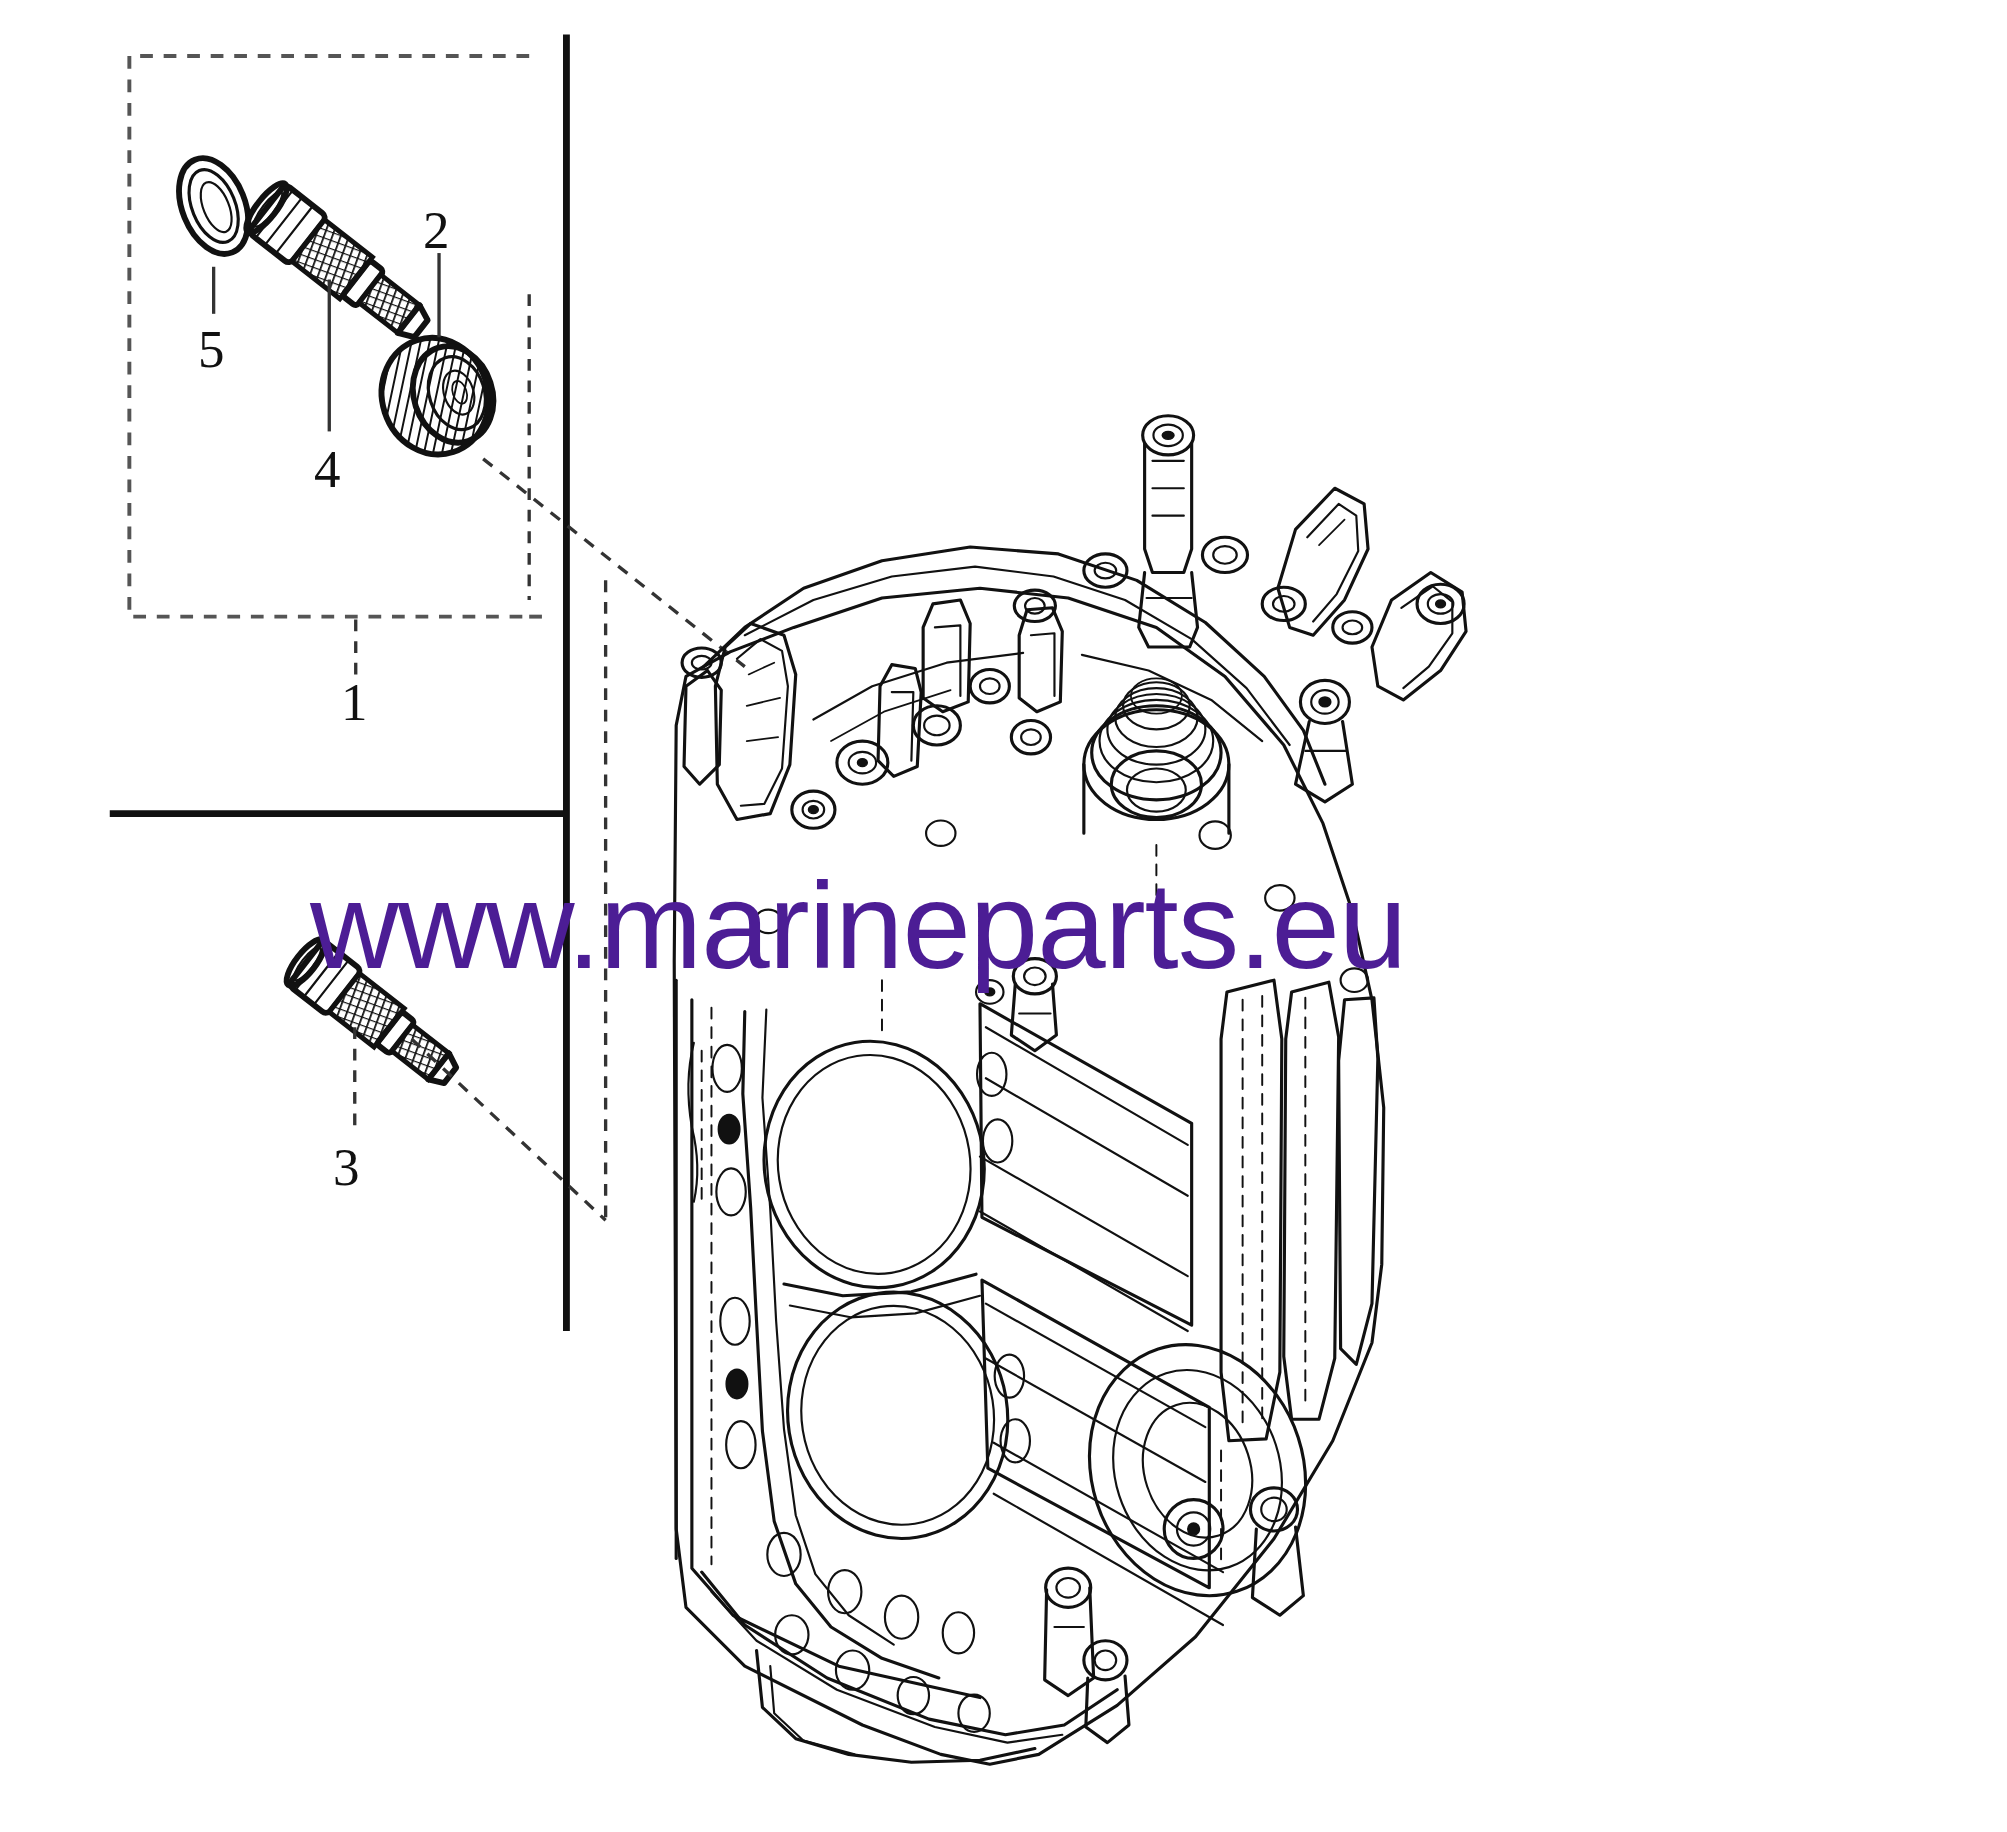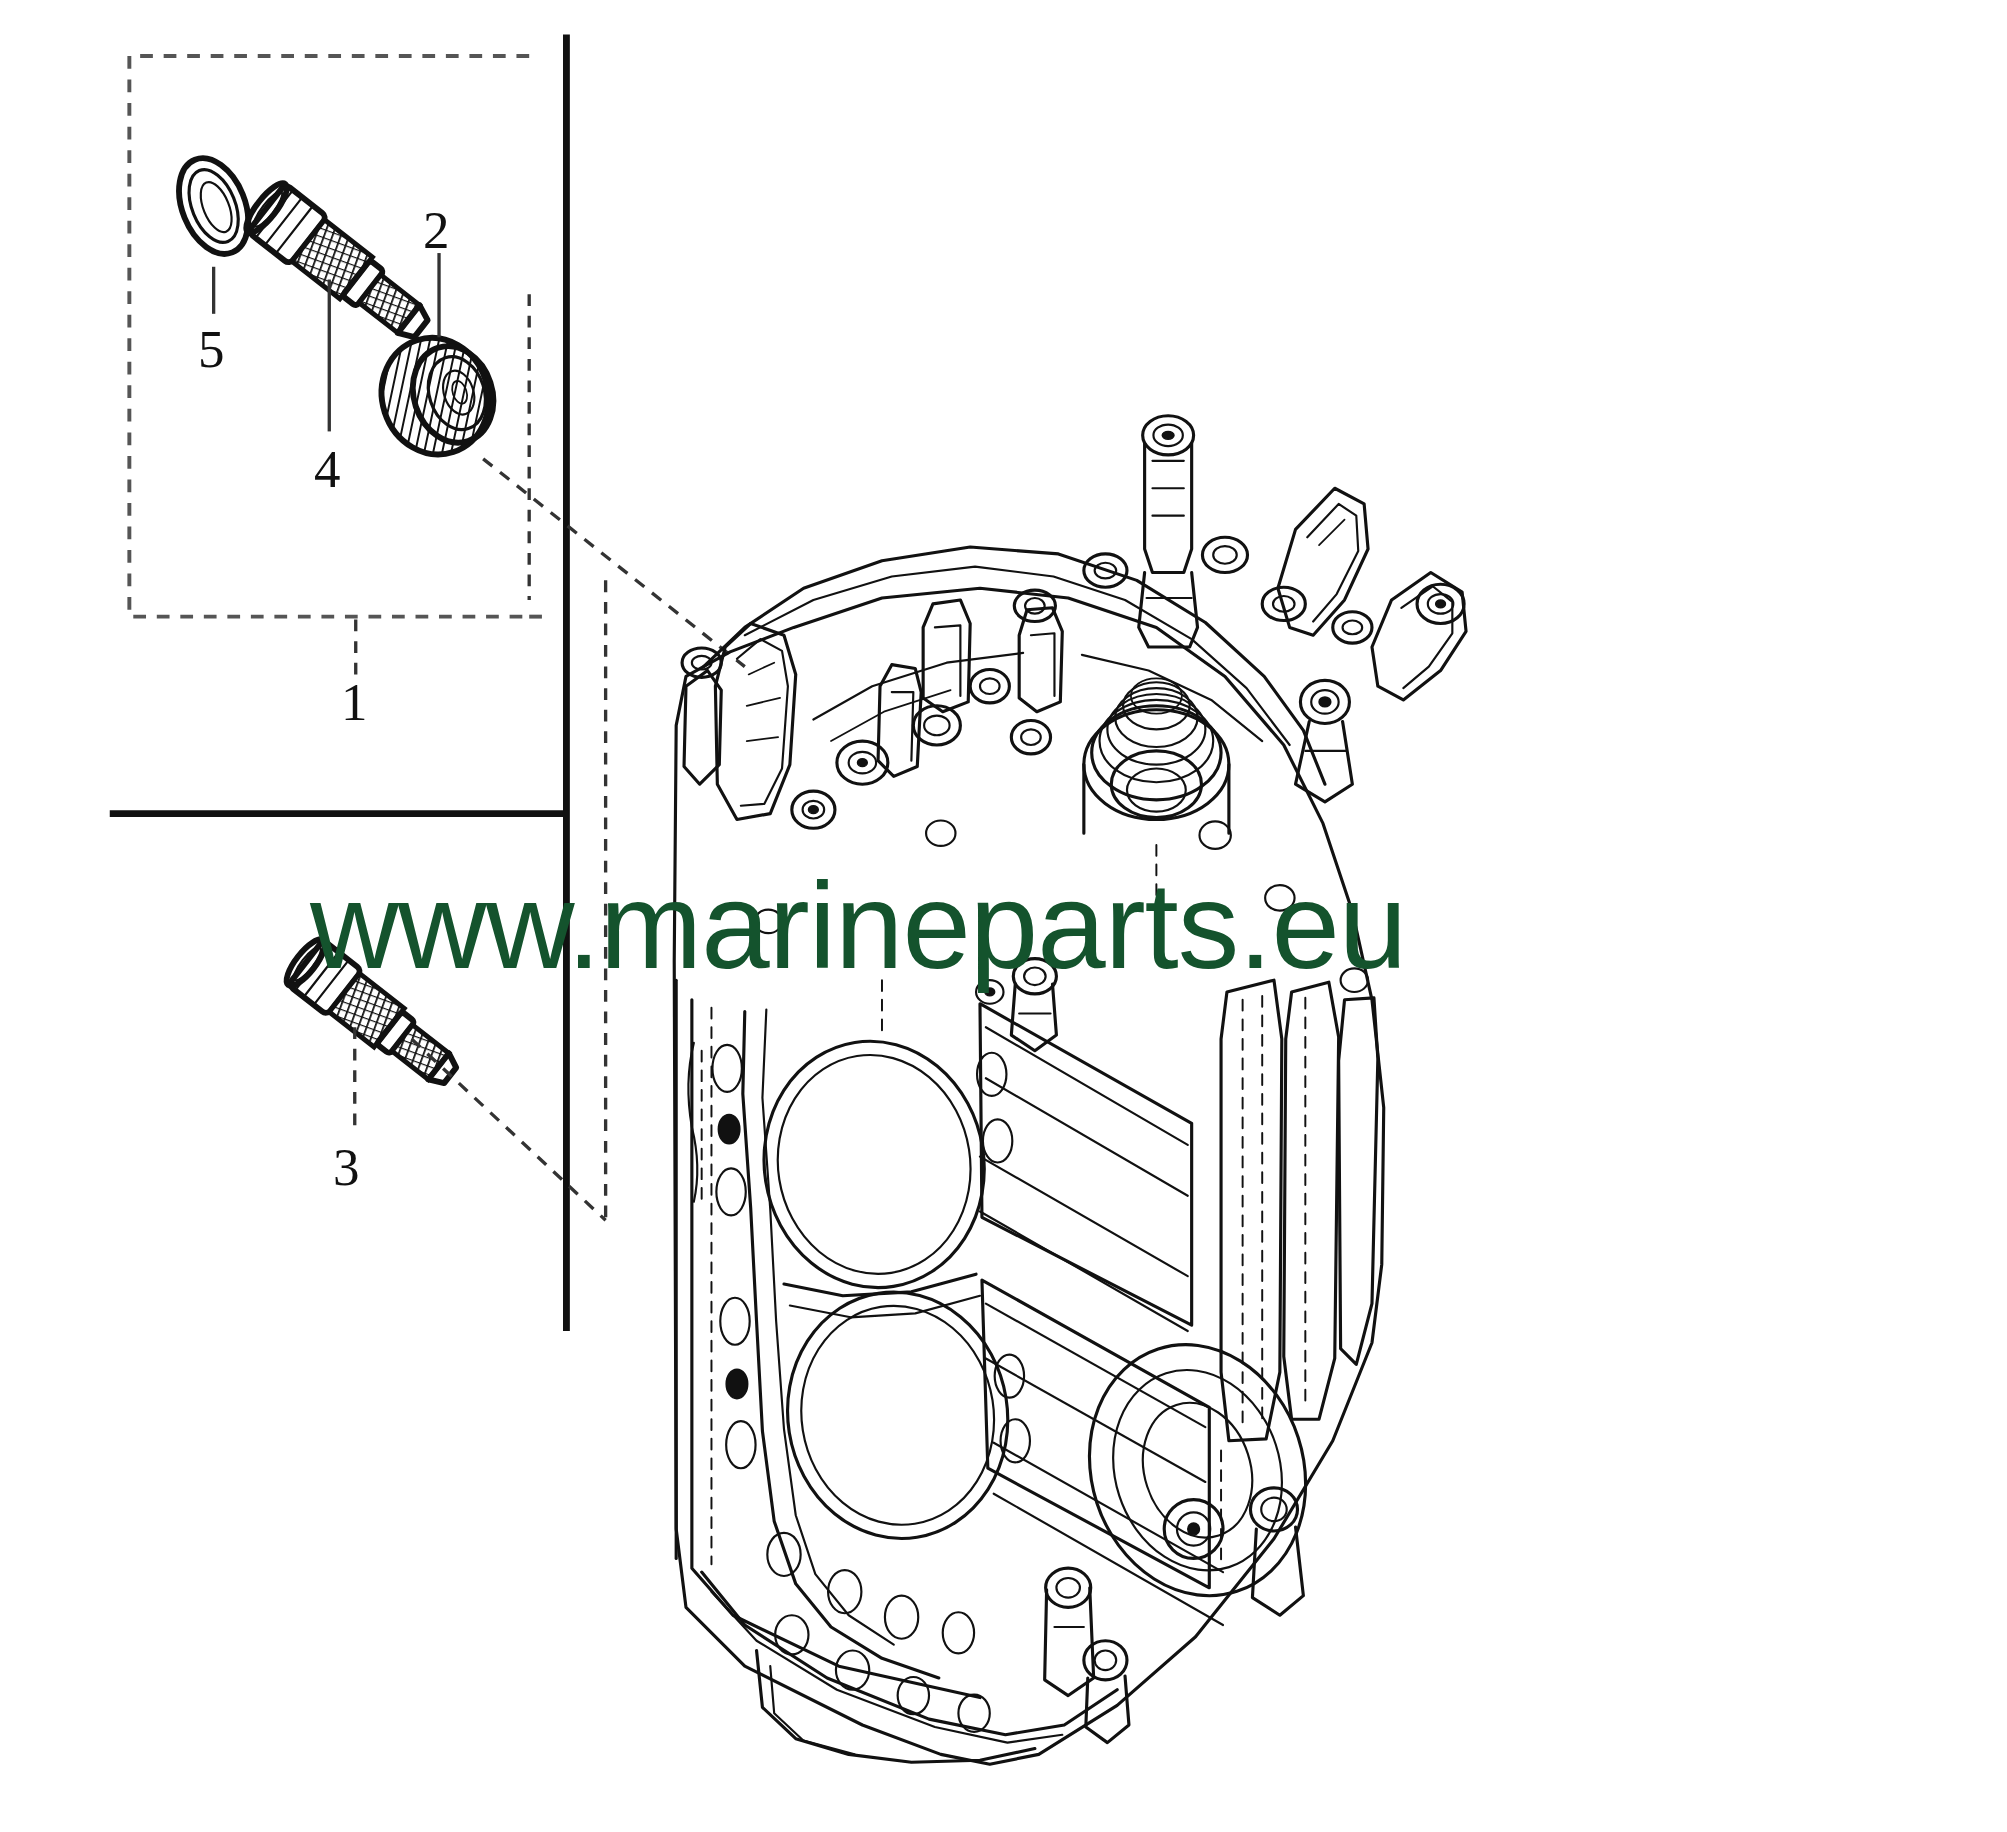--- a/index.html
+++ b/index.html
@@ -30,21 +30,21 @@
     white-space:nowrap;
   }
   #watermark{
     position:absolute;
     left:310px;
     top:855px;
     font-family:"Liberation Sans",sans-serif;
     font-size:123px;
     font-weight:400;
     letter-spacing:-1px;
-    color:#14532d;
+    color:#4c1d95;
     white-space:nowrap;
     user-select:none;
     pointer-events:none;
   }
 </style>
 </head>
 <body>
 
 <div id="page">
 

